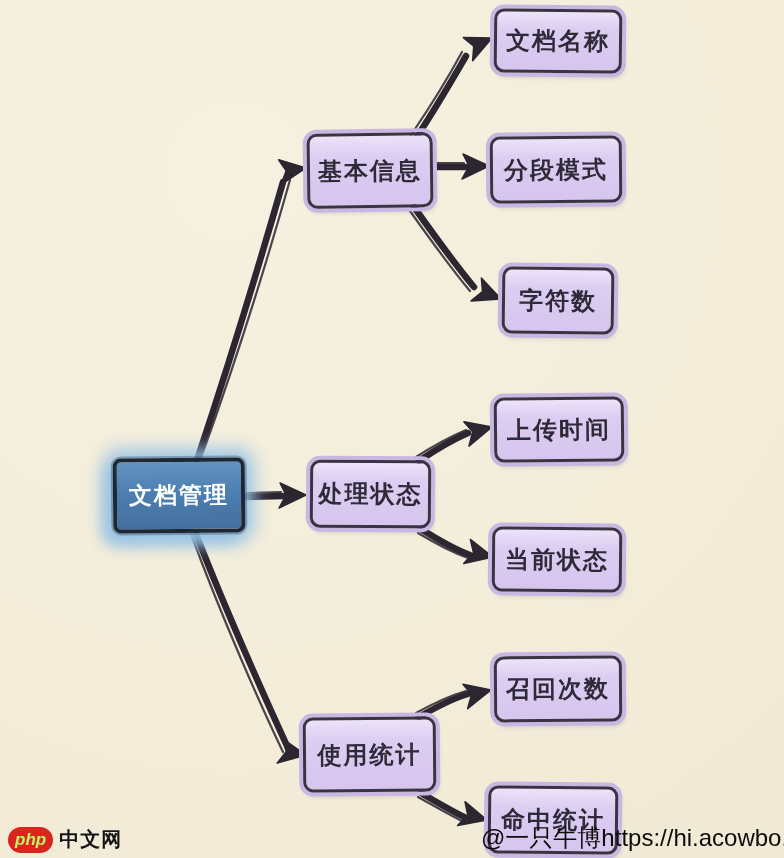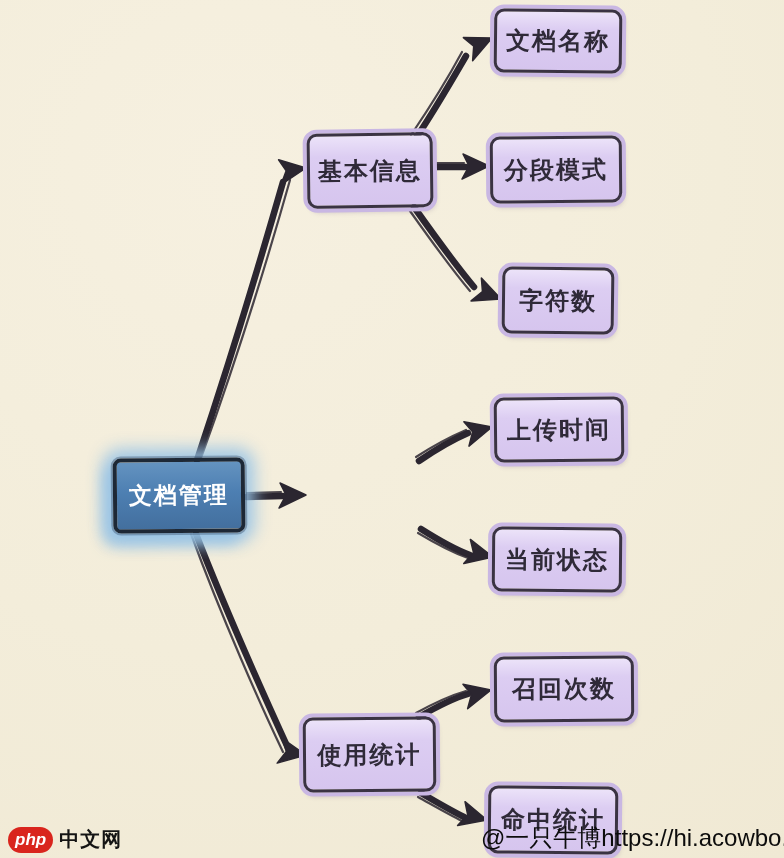--- a/index.html
+++ b/index.html
@@ -31,29 +31,29 @@
   
   #n-root{left:113px;top:458px;width:132px;height:75px;transform:rotate(-0.6deg);}
   #n-basic{left:307px;top:133px;width:126px;height:75px;transform:rotate(-0.7deg);}
   #n-process{left:310px;top:460px;width:121px;height:68px;transform:rotate(0.4deg);}
   #n-usage{left:303px;top:717px;width:133px;height:75px;transform:rotate(-0.5deg);}
   #n-docname{left:494px;top:9px;width:128px;height:64px;transform:rotate(0.6deg);}
   #n-segmode{left:490px;top:136px;width:132px;height:67px;transform:rotate(-0.5deg);}
   #n-charcount{left:502px;top:267px;width:112px;height:67px;transform:rotate(0.7deg);}
   #n-uptime{left:494px;top:397px;width:130px;height:65px;transform:rotate(-0.6deg);}
   #n-curstatus{left:492px;top:527px;width:130px;height:65px;transform:rotate(0.5deg);}
-  #n-recall{left:494px;top:656px;width:140px;height:66px;transform:rotate(-0.4deg);}
+  #n-recall{left:494px;top:656px;width:128px;height:66px;transform:rotate(-0.4deg);}
   #n-hit{left:488px;top:786px;width:130px;height:68px;transform:rotate(0.6deg);}
 
   .wm-left{
     position:absolute;z-index:4;left:8px;top:826px;display:flex;align-items:center;gap:6px;
   }
   .wm-logo{
     display:inline-flex;align-items:center;justify-content:center;
-    background:#d9251d;color:#ffffff;font-weight:bold;font-style:italic;
+    background:#d9251d;color:#bef264;font-weight:bold;font-style:italic;
     font-size:17px;line-height:1;padding:4px 7px 5px 7px;border-radius:13px;
     letter-spacing:0;
   }
   .wm-site{font-size:20px;font-weight:700;color:#141414;letter-spacing:1px;}
   .wm-right{
     position:absolute;z-index:4;left:481px;top:822px;
     font-size:24px;color:#0c0c0c;letter-spacing:0;white-space:nowrap;
   }
 </style>
 </head>
@@ -120,20 +120,21 @@
     <g>
       <path class="ink-main" d="M421,793 C 438,803 452,811 464,817"></path>
       <path class="ink-sketch" d="M418,797 C 436,807 450,815 462,821"></path>
       <path class="ink-head" d="M487,820 L461,808 L467,820 L460,833 Z" transform="rotate(15 487 820)"></path>
     </g>
   </svg>
 
   <div class="node node-root" id="n-root">文档管理</div>
 
   <div class="node" id="n-basic">基本信息</div>
+  <div class="node" id="n-process">处理状态</div>
   <div class="node" id="n-usage">使用统计</div>
 
   <div class="node" id="n-docname">文档名称</div>
   <div class="node" id="n-segmode">分段模式</div>
   <div class="node" id="n-charcount">字符数</div>
   <div class="node" id="n-uptime">上传时间</div>
   <div class="node" id="n-curstatus">当前状态</div>
   <div class="node" id="n-recall">召回次数</div>
   <div class="node" id="n-hit">命中统计</div>
 

